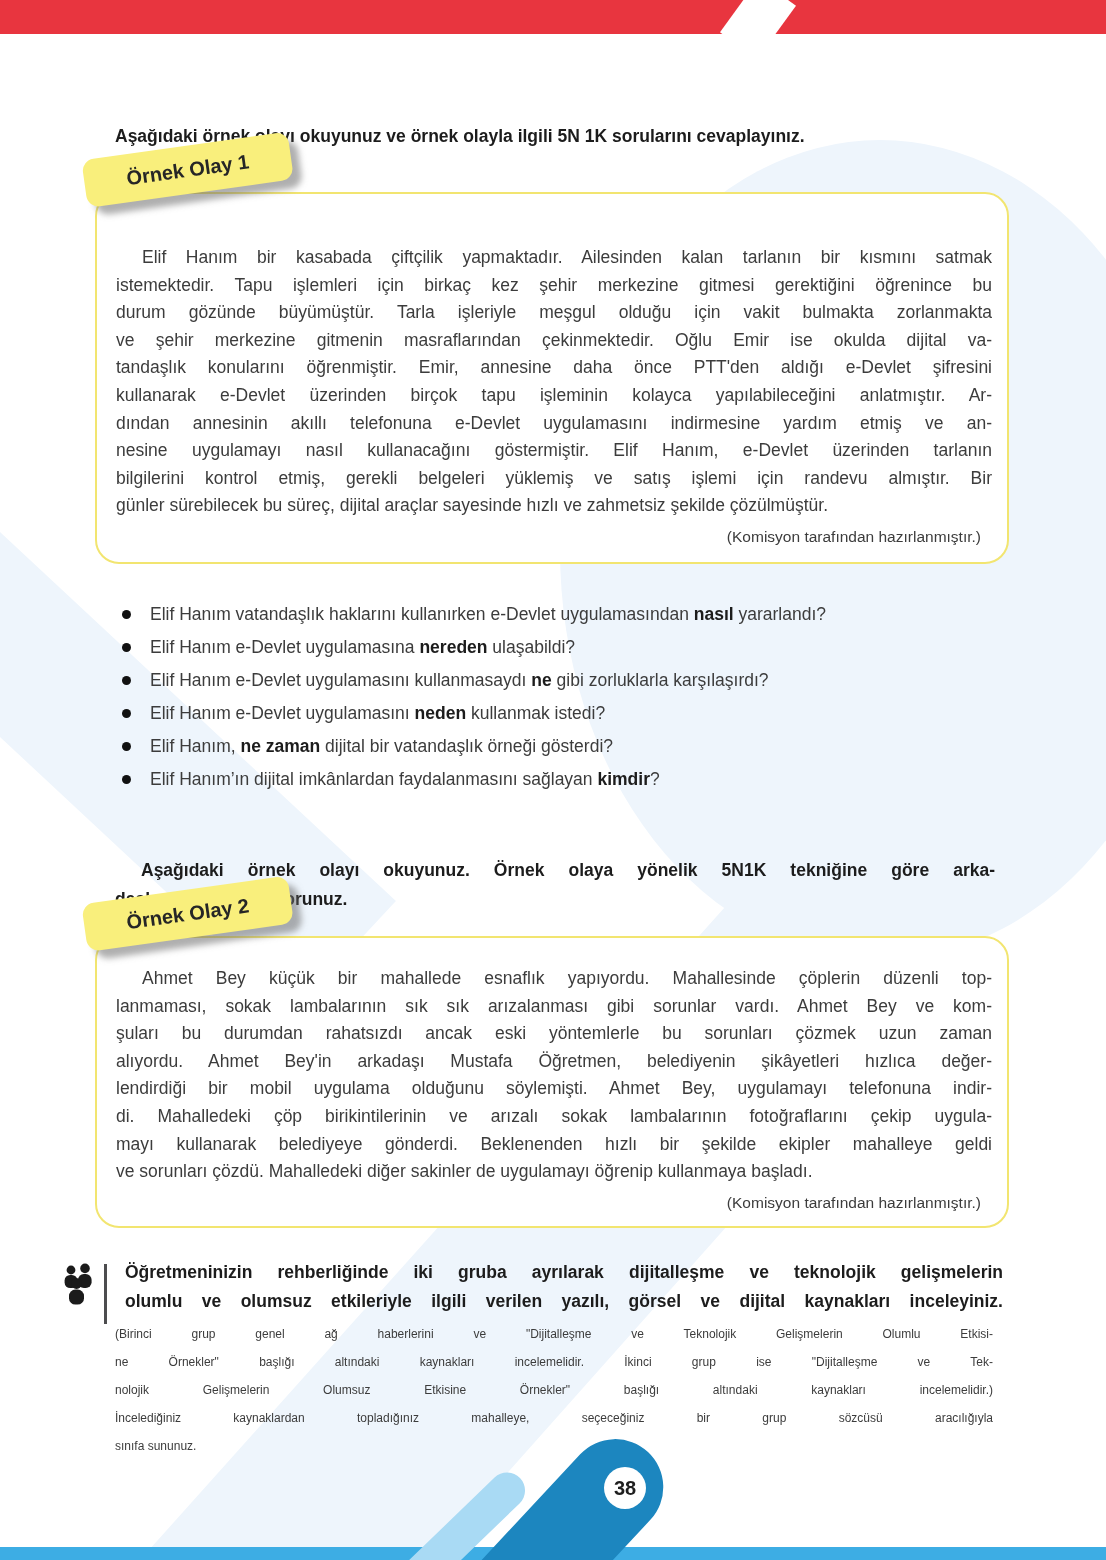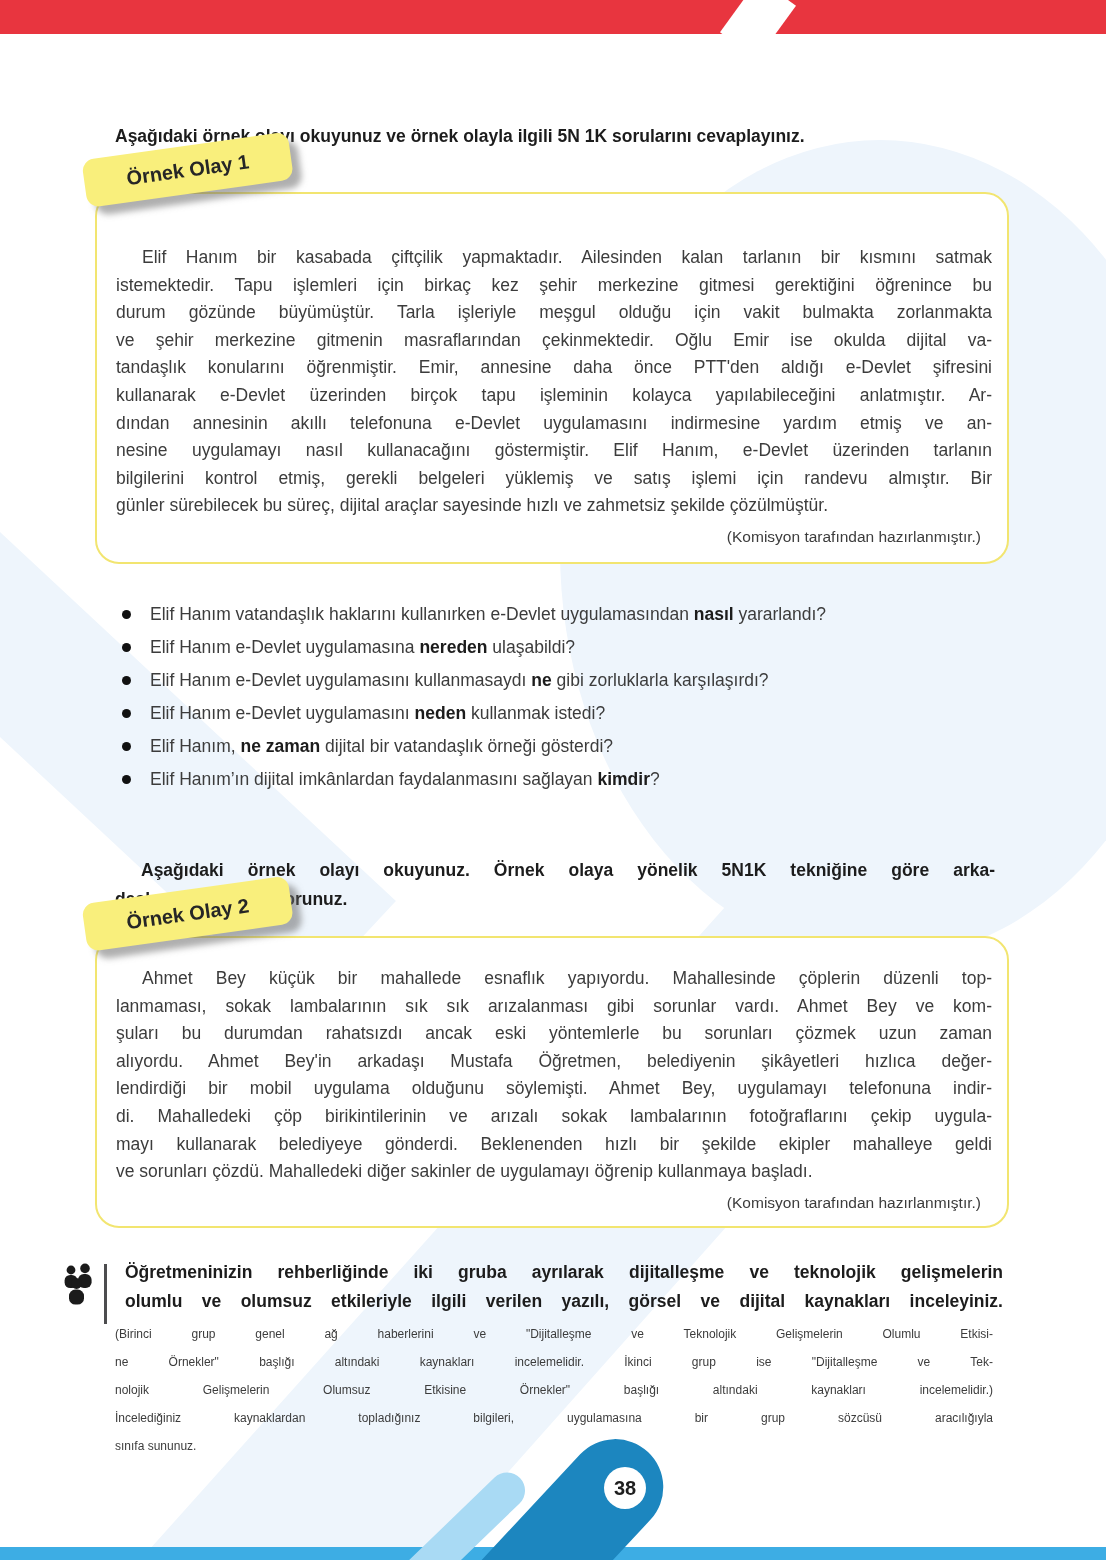--- a/index.html
+++ b/index.html
@@ -155,17 +155,17 @@
 </svg>
 <div class="abs activity-bar"></div>
 <div class="abs activity-bold justify-all">
     <div class="jline">Öğretmeninizin rehberliğinde iki gruba ayrılarak dijitalleşme ve teknolojik gelişmelerin</div>
     <div class="jline last">olumlu ve olumsuz etkileriyle ilgili verilen yazılı, görsel ve dijital kaynakları inceleyiniz.</div>
   </div>
 <div class="abs activity-body">
     <div class="jline">(Birinci grup genel ağ haberlerini ve "Dijitalleşme ve Teknolojik Gelişmelerin Olumlu Etkisi-</div>
     <div class="jline">ne Örnekler" başlığı altındaki kaynakları incelemelidir. İkinci grup ise "Dijitalleşme ve Tek-</div>
     <div class="jline">nolojik Gelişmelerin Olumsuz Etkisine Örnekler" başlığı altındaki kaynakları incelemelidir.)</div>
-    <div class="jline">İncelediğiniz kaynaklardan topladığınız bilgileri, uygulamasına bir grup sözcüsü aracılığıyla</div>
+    <div class="jline">İncelediğiniz kaynaklardan topladığınız mahalleye, seçeceğiniz bir grup sözcüsü aracılığıyla</div>
     <div class="jline last">sınıfa sununuz.</div>
   </div>
 
 <div class="abs page-badge">38</div>
 
 </body></html>

